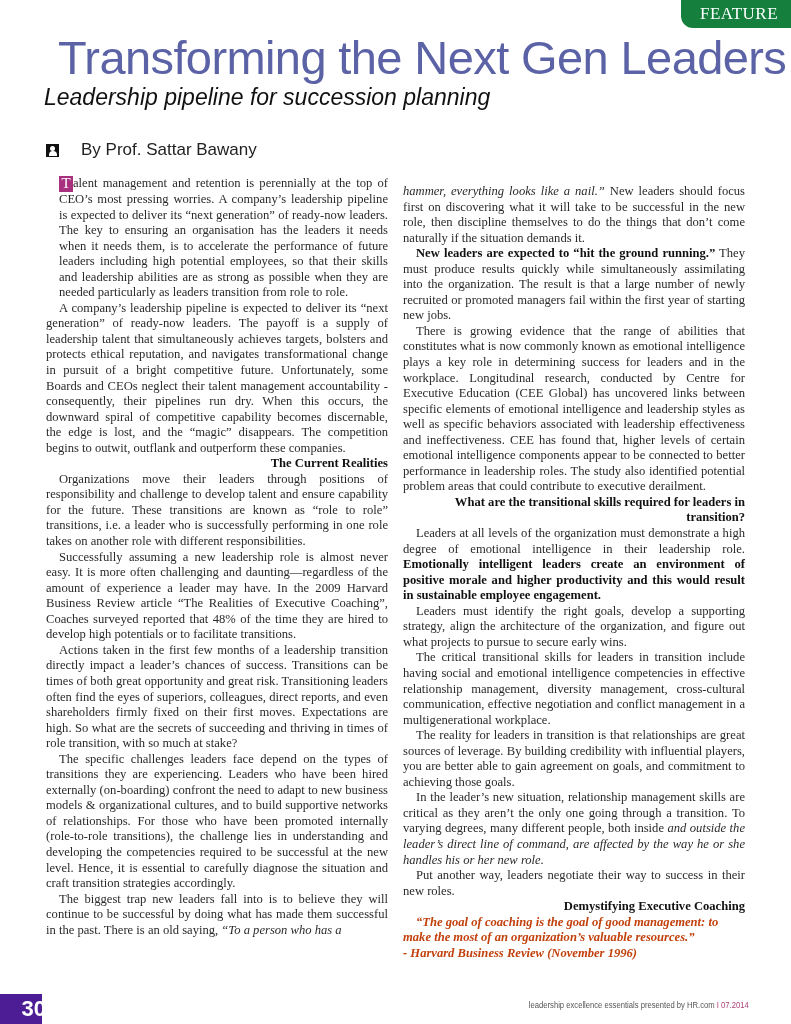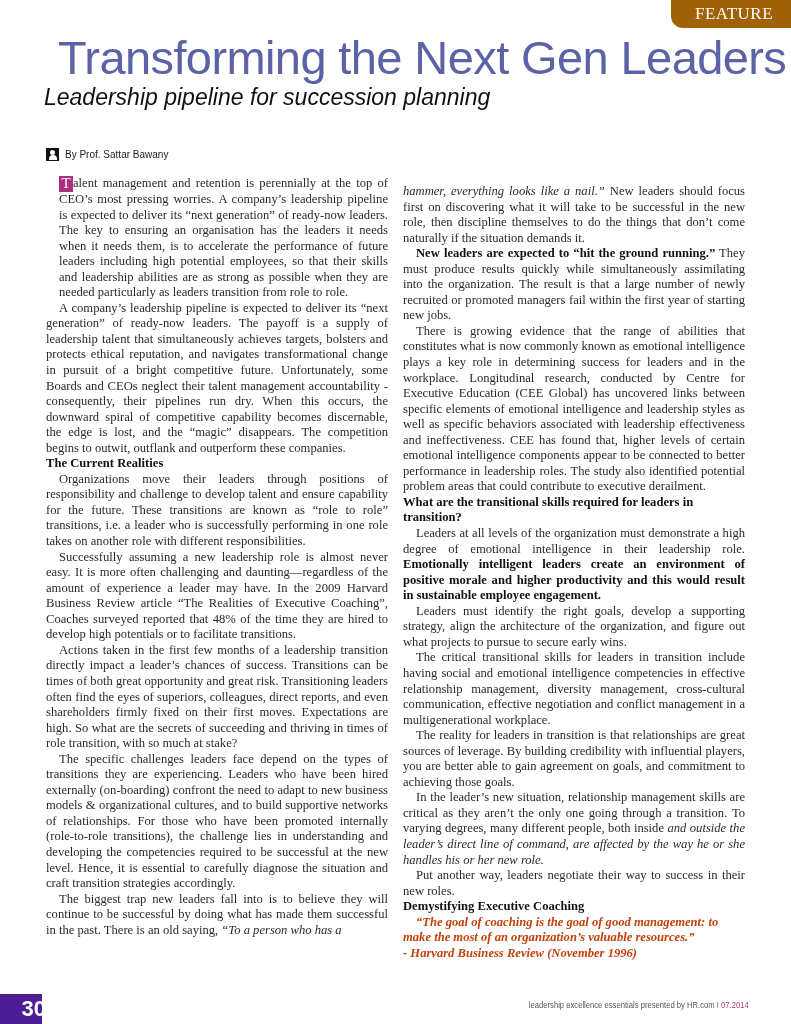--- a/index.html
+++ b/index.html
@@ -1,39 +1,39 @@
 <!DOCTYPE html>
 <html><head>
 <meta charset="utf-8">
 <style>
   html, body { margin: 0; padding: 0; background: #ffffff; }
   body { width: 791px; height: 1024px; position: relative; overflow: hidden;
          font-family: "Liberation Serif", "DejaVu Serif", serif; color: #222; }
-  .feature-tab { position: absolute; top: 0; right: 0; width: 120px; height: 28px;
-                 background: #a16207; border-bottom-left-radius: 12px; color: #fff;
+  .feature-tab { position: absolute; top: 0; right: 0; width: 110px; height: 28px;
+                 background: #15803d; border-bottom-left-radius: 12px; color: #fff;
                  font-family: "Liberation Serif", serif; font-size: 17px; letter-spacing: 0.5px;
                  display: flex; align-items: center; justify-content: center; padding-left: 6px; box-sizing: border-box; }
   .title { position: absolute; top: 30px; left: 58px; margin: 0;
            font-family: "Liberation Sans", "DejaVu Sans", sans-serif; font-weight: normal;
            font-size: 47px; letter-spacing: -0.6px; color: #5B63A6; white-space: nowrap; }
   .subtitle { position: absolute; top: 84px; left: 44px; margin: 0;
               font-family: "Liberation Sans", "DejaVu Sans", sans-serif; font-style: italic; font-weight: normal;
               font-size: 23px; color: #111; white-space: nowrap; }
-  .byline { position: absolute; top: 148px; left: 46px; display: flex; align-items: center; gap: 6px;
-            font-family: "Liberation Sans", "DejaVu Sans", sans-serif; font-size: 10px; color: #222; }
+  .byline { position: absolute; top: 140px; left: 46px; display: flex; align-items: center; gap: 22px;
+            font-family: "Liberation Sans", "DejaVu Sans", sans-serif; font-size: 17px; color: #222; }
   .author-icon { width: 13px; height: 13px; background: #111; position: relative; display: inline-block; }
   .author-icon::before { content: ""; position: absolute; left: 4px; top: 2px; width: 5px; height: 5px; border-radius: 50%; background: #fff; }
   .author-icon::after { content: ""; position: absolute; left: 2.5px; top: 7px; width: 8px; height: 5px; border-radius: 4px 4px 0 0; background: #fff; }
 
   .col { position: absolute; top: 176px; font-size: 12.6px; line-height: 15.55px; text-align: justify; color: #2a2a2a; }
   .col-left { left: 46px; width: 342px; }
   .col-right { left: 403px; width: 342px; top: 184px; }
   .col p { margin: 0; text-indent: 13px; }
   .col p.noindent { text-indent: 0; }
-  .col h3 { margin: 0; font-size: 12.6px; line-height: 15.55px; font-weight: bold; color: #111; text-align: left; }
+  .col h3 { margin: 0; font-size: 12.6px; line-height: 15.55px; font-weight: bold; color: #111; text-align: right; }
   .dropcap { display: inline-block; background: #A8307E; color: #fff; font-size: 15px; line-height: 15px;
              width: 14px; height: 16px; text-align: center; margin-right: 0; text-indent: 0; vertical-align: -1px; }
   .col p.first { text-indent: 0; padding-left: 13px; }
   em { font-style: italic; }
   strong { font-weight: bold; color: #111; }
   .quote { font-weight: bold; font-style: italic; color: #c2410c; text-align: left; }
 
   .page-num { position: absolute; left: 0; bottom: 0; width: 42px; height: 30px; background: #4c1d95; color: #fff;
               font-family: "Liberation Sans", "DejaVu Sans", sans-serif; font-weight: bold; font-size: 22px;
               display: flex; align-items: center; justify-content: flex-end; padding-right: 0; overflow: hidden; }

